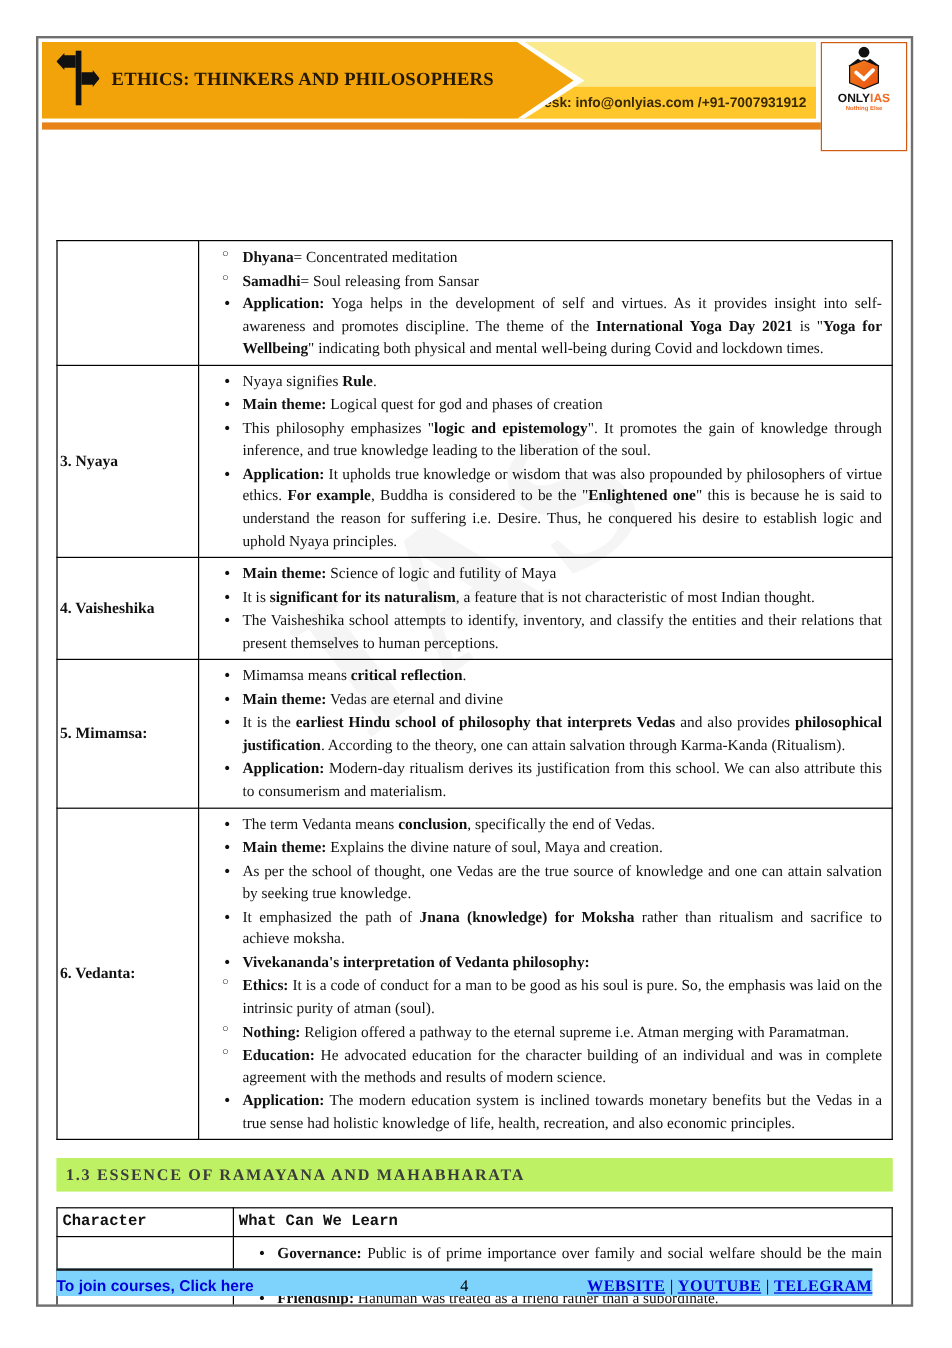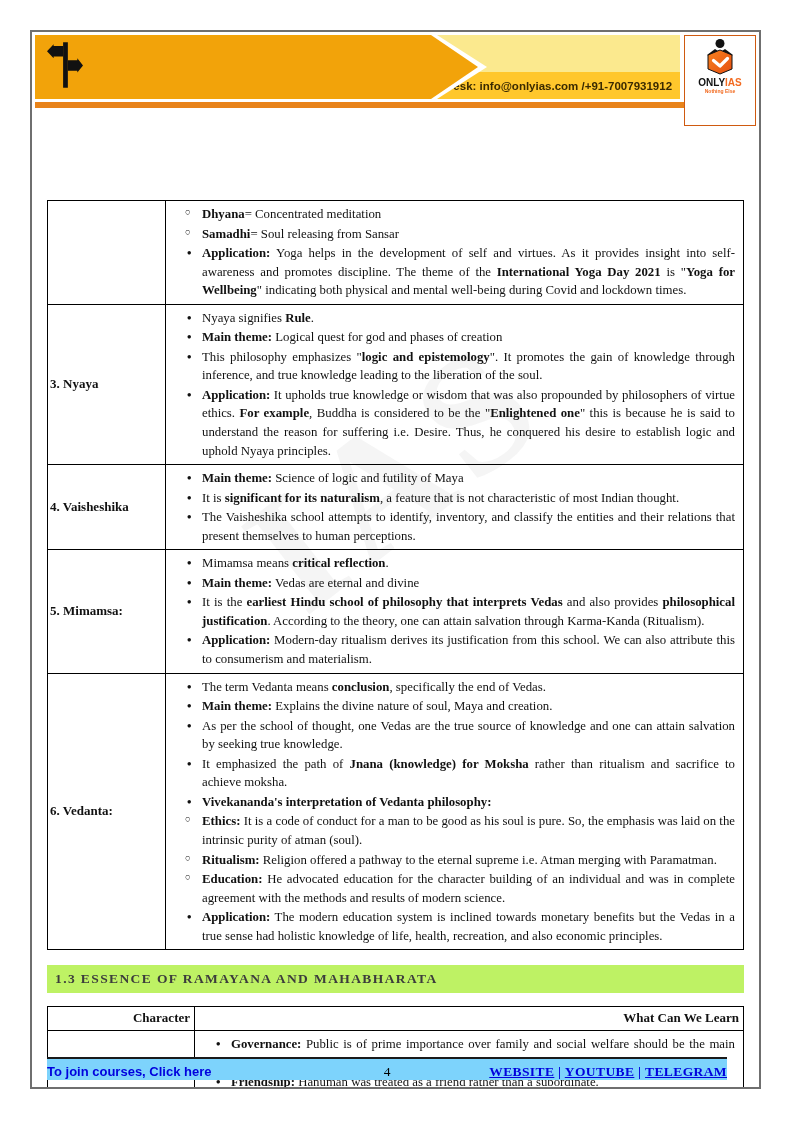--- a/index.html
+++ b/index.html
@@ -47,21 +47,21 @@
   }
   .brand{font-family:"Liberation Sans",sans-serif;font-weight:bold;font-size:10px;line-height:10px;}
   .brand .bk{color:#111;}
   .brand .or{color:#F26B21;}
   .tagline{font-family:"Liberation Sans",sans-serif;font-size:5px;color:#F26B21;font-weight:bold;line-height:6px;}
   
   .content{position:relative;margin:0 15px;z-index:1;padding-top:84px;}
   table{width:100%;border-collapse:collapse;font-size:12.8px;line-height:1.45;color:#111;}
   .phil-table{margin-top:4px;}
   td,th{border:1px solid #000;}
-  th{font-weight:bold;font-size:13px;padding:2px 4px;text-align:right;}
+  th{font-weight:bold;font-size:13px;padding:2px 4px;text-align:left;font-family:Liberation Mono, monospace;}
   td.label-cell{text-align:left;font-weight:bold;font-size:13px;vertical-align:middle;padding:4px 2px;}
   .phil-table td.label-cell{width:113px;}
   .char-table td.label-cell,.char-table th.col-char{width:138px;}
   td.content-cell{padding:3px 8px 3px 4px;vertical-align:top;}
   td.content-cell ul{margin:0;padding:0 0 0 32px;list-style:none;text-align:justify;}
   td.content-cell li{position:relative;margin:1px 0;}
   li.main::before{content:"\2022";position:absolute;left:-15px;font-weight:bold;}
   li.sub{margin-left:25px;}
   li.sub::before{content:"\25CB";position:absolute;left:-17px;top:1px;font-size:9.5px;font-weight:bold;}
   .b{font-weight:bold;}
@@ -97,20 +97,21 @@
       </div>
       <div class="arrow-white"></div>
       <div class="arrow-gold">
         <span class="signpost">
           <svg width="36" height="50" viewBox="0 0 38 52" aria-hidden="true">
             <rect x="17" y="2" width="5" height="48" fill="#111"></rect>
             <path d="M17 6 H7 V4 L0 11.5 L7 19 V17 H17 Z" fill="#111"></path>
             <path d="M22 21 H32 V19 L38 26.5 L32 34 V32 H22 Z" fill="#111"></path>
           </svg>
         </span>
+        <span class="title">ETHICS: THINKERS AND PHILOSOPHERS</span>
       </div>
     </div>
     <div class="orange-bar"></div>
     <div class="logo-box">
       <svg width="44" height="40" viewBox="0 0 44 40" aria-hidden="true">
         <defs>
           <linearGradient id="lg" x1="0" y1="0" x2="1" y2="1">
             <stop offset="0" stop-color="#F58220"></stop>
             <stop offset="1" stop-color="#E74E0F"></stop>
           </linearGradient>
@@ -175,21 +176,21 @@
           <tr>
             <td class="label-cell">6. Vedanta:</td>
             <td class="content-cell">
               <ul>
                 <li class="main"><span>The term Vedanta means </span><span class="b">conclusion</span><span>, specifically the end of Vedas.</span></li>
                 <li class="main"><span class="b">Main theme:</span><span> Explains the divine nature of soul, Maya and creation.</span></li>
                 <li class="main"><span>As per the school of thought, one Vedas are the true source of knowledge and one can attain salvation by seeking true knowledge.</span></li>
                 <li class="main"><span>It emphasized the path of </span><span class="b">Jnana (knowledge) for Moksha</span><span> rather than ritualism and sacrifice to achieve moksha.</span></li>
                 <li class="main"><span class="b">Vivekananda's interpretation of Vedanta philosophy:</span></li>
                 <li class="sub"><span class="b">Ethics:</span><span> It is a code of conduct for a man to be good as his soul is pure. So, the emphasis was laid on the intrinsic purity of atman (soul).</span></li>
-                <li class="sub"><span class="b">Ritualism:</span><span> Religion offered a pathway to the eternal supreme i.e. Atman merging with Paramatman.</span></li>
+                <li class="sub"><span class="b">Nothing:</span><span> Religion offered a pathway to the eternal supreme i.e. Atman merging with Paramatman.</span></li>
                 <li class="sub"><span class="b">Education:</span><span> He advocated education for the character building of an individual and was in complete agreement with the methods and results of modern science.</span></li>
                 <li class="main"><span class="b">Application:</span><span> The modern education system is inclined towards monetary benefits but the Vedas in a true sense had holistic knowledge of life, health, recreation, and also economic principles.</span></li>
               </ul>
             </td>
           </tr>
         </tbody>
     </table>
 
     <div class="section-heading">1.3 ESSENCE OF RAMAYANA AND MAHABHARATA</div>
 

